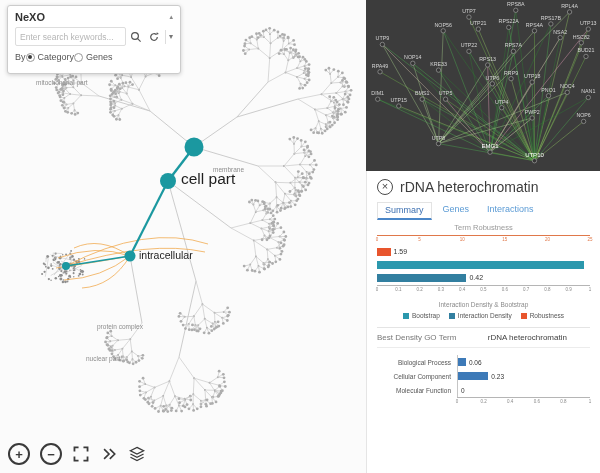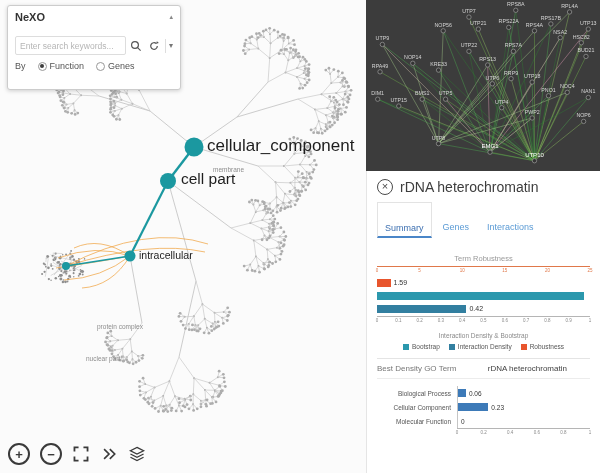--- a/index.html
+++ b/index.html
@@ -11,50 +11,50 @@
   .tree-label{position:absolute;color:#1e1e1e;white-space:nowrap;z-index:3}
   .tree-label.small{font-size:6.5px;color:#8d8d8d}
   .lbl-cc{left:207px;top:136px;font-size:17px}
   .lbl-cp{left:181px;top:170px;font-size:15.5px}
   .lbl-ic{left:139px;top:249px;font-size:10.5px}
   .lbl-mito{left:36px;top:79px}
   .lbl-mem{left:213px;top:166px}
   .lbl-pc{left:97px;top:323px}
   .lbl-np{left:86px;top:355px}
   
-  .search-card{position:absolute;left:7px;top:5px;width:174px;background:#fff;border:1px solid #ccc;border-radius:3px;box-shadow:0 1px 4px rgba(0,0,0,.18);padding:5px 7px 18px;z-index:6}
+  .search-card{position:absolute;left:7px;top:5px;width:174px;background:#fff;border:1px solid #ccc;border-radius:3px;box-shadow:0 1px 4px rgba(0,0,0,.18);padding:5px 7px 11px;z-index:6}
   .sc-head{display:flex;justify-content:space-between;align-items:center}
   .sc-title{font-size:11px;font-weight:bold;color:#333}
   .sc-collapse{font-size:7px;color:#888}
-  .sc-row{display:flex;align-items:center;margin-top:13px;gap:3px}
+  .sc-row{display:flex;align-items:center;margin-top:4px;gap:3px}
   .sc-input{flex:1;height:19px;border:1px solid #ddd;border-radius:2px;font-size:8.5px;padding:0 4px;color:#333;min-width:0;outline:none}
   .sc-input::placeholder{color:#b5b5b5}
   .icon-btn{width:15px;height:15px;display:flex;align-items:center;justify-content:center;cursor:pointer}
   .sc-div{width:1px;height:14px;background:#ddd}
   .sc-caret{font-size:8px;color:#777}
-  .sc-by{display:flex;gap:12px;margin-top:6px;font-size:9px;color:#555}
+  .sc-by{display:flex;gap:0;margin-top:6px;font-size:9px;color:#555}
   .radio-opt{display:flex;align-items:center;cursor:pointer}
   .radio{width:9px;height:9px;border:1px solid #999;border-radius:50%;display:inline-block;position:relative;margin-right:3px;flex:none}
   .radio.sel::after{content:"";position:absolute;left:1.5px;top:1.5px;right:1.5px;bottom:1.5px;background:#3d3d3d;border-radius:50%}
   
   .controls{position:absolute;left:8px;bottom:8px;display:flex;align-items:center;gap:10px;z-index:6}
   .ctl-circle{width:22px;height:22px;border:2px solid #3a3a3a;border-radius:50%;display:flex;align-items:center;justify-content:center;font-size:13px;font-weight:bold;color:#3a3a3a;background:transparent;cursor:pointer}
   .ctl-flat{display:flex;align-items:center;justify-content:center;cursor:pointer}
   
   .network-panel{position:absolute;left:366px;top:0;width:234px;height:171px;background:#3c3c3c}
   
   .details{position:absolute;left:366px;top:171px;width:234px;height:302px;background:#fff;padding:8px 10px 0;overflow:hidden;border-left:1px solid #e5e5e5}
   .d-header{display:flex;align-items:center;gap:7px}
   .close{width:16px;height:16px;border:1.5px solid #4a4a4a;border-radius:50%;color:#4a4a4a;font-size:11px;line-height:12px;text-align:center;flex:none;cursor:pointer}
   .d-title{font-size:14px;color:#3d3d3d;font-weight:400}
   .tabs{display:flex;gap:4px;margin-top:7px}
-  .tab{font-size:9px;color:#5b9bd5;padding:20px 7px 3px;cursor:pointer}
+  .tab{font-size:9px;color:#5b9bd5;padding:2px 7px 3px;cursor:pointer}
   .tab.active{color:#3c6fb0;border:1px solid #e3e3e3;border-bottom:2px solid #4a86c8}
   .sec-title{font-size:10.5px;color:#4a4a4a;margin-top:9px}
-  .chart{margin-top:16px}
+  .chart{margin-top:3px}
   .chart-title{text-align:center;font-size:7.5px;color:#999}
   .axis{position:relative;height:9px;margin-top:3px}
   .top-axis{border-top:1px solid #e0784a}
   .tick{position:absolute;top:1px;font-size:4.5px;transform:translateX(-50%);white-space:nowrap}
   .top-axis .tick{color:#e0784a}
   .bottom-axis{border-top:1px solid #b5b5b5;margin-top:2px}
   .bottom-axis .tick{color:#8a8a8a}
   .bar-row{display:flex;align-items:center;height:11px;margin:2px 0}
   .bar{height:8px;flex:none}
   .bar.rob{background:#e8552d}
@@ -1483,21 +1483,20 @@
         <path d="M66,266 Q150,240 205,252" fill="none" stroke="#f0a13e" stroke-width="0.9" opacity="0.8"></path>
         <line x1="194" y1="147" x2="168" y2="181" stroke="#1b98a0" stroke-width="2.4"></line>
         <line x1="168" y1="181" x2="130" y2="256" stroke="#1b98a0" stroke-width="2.2"></line>
         <line x1="130" y1="256" x2="66" y2="266" stroke="#1b98a0" stroke-width="1.5"></line>
         <circle cx="194" cy="147" r="9.5" fill="#1b98a0"></circle>
         <circle cx="168" cy="181" r="8" fill="#1b98a0"></circle>
         <circle cx="130" cy="256" r="5.5" fill="#1b98a0"></circle>
         <circle cx="66" cy="266" r="4" fill="#1b98a0"></circle>
       </svg>
 
-    <span class="tree-label lbl-cc">cellular_component</span>
     <span class="tree-label lbl-cp">cell part</span>
     <span class="tree-label lbl-ic">intracellular</span>
     <span class="tree-label small lbl-mito">mitochondrial part</span>
     <span class="tree-label small lbl-mem">membrane</span>
     <span class="tree-label small lbl-pc">protein complex</span>
     <span class="tree-label small lbl-np">nuclear part</span>
 
     <div class="search-card">
       <div class="sc-head">
         <span class="sc-title">NeXO</span>
@@ -1517,21 +1516,21 @@
               <polygon points="8.9,1.2 10.9,3.1 8,3.7" fill="#555"></polygon>
             </svg>
         </span>
         <span class="sc-div"></span>
         <span class="sc-caret">▾</span>
       </div>
       <div class="sc-by">
         <span>By</span>
         <span class="radio-opt">
           <span class="radio sel"></span>
-          <span>Function</span>
+          <span>Category</span>
         </span>
         <span class="radio-opt">
           <span class="radio"></span>
           <span>Genes</span>
         </span>
       </div>
     </div>
 
     <div class="controls">
       <div class="ctl-circle">+</div>

